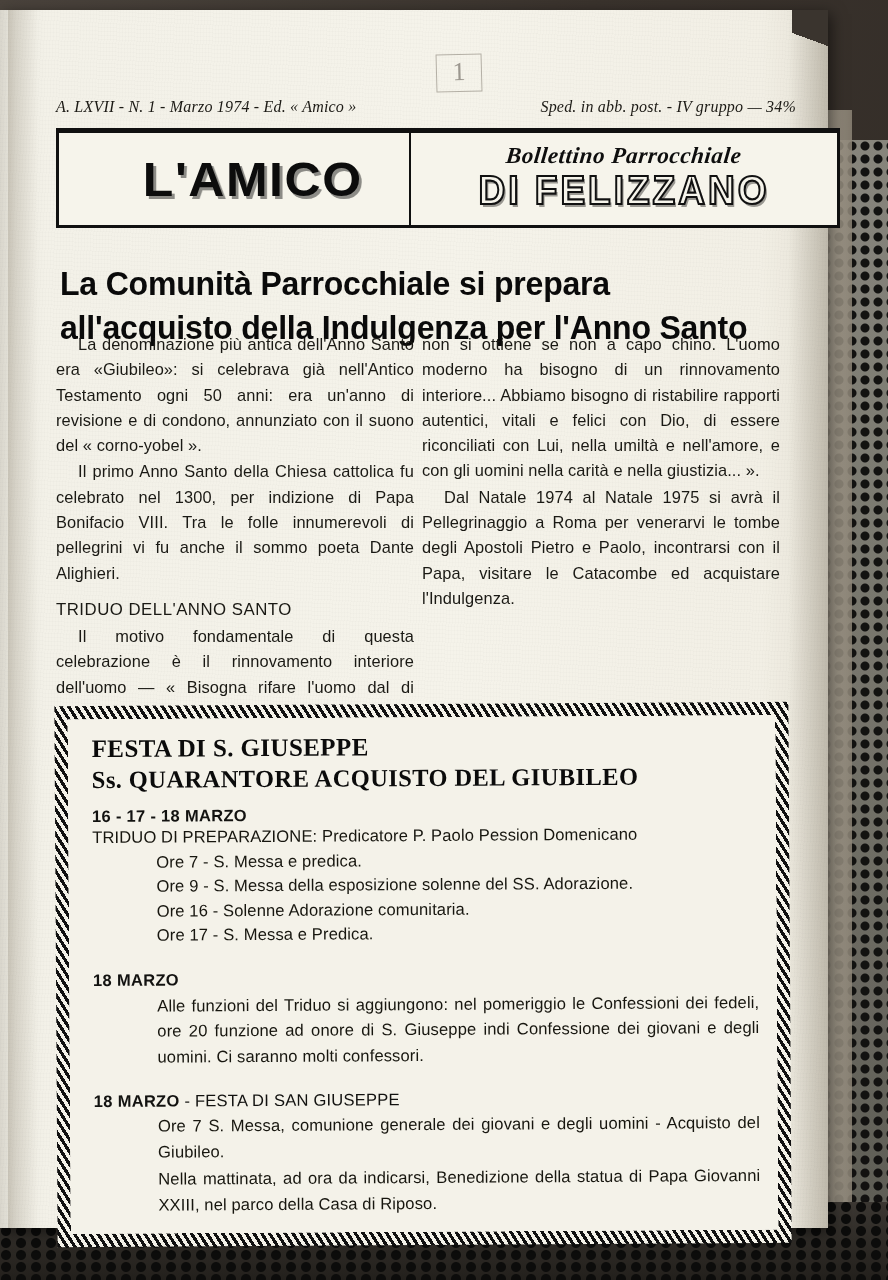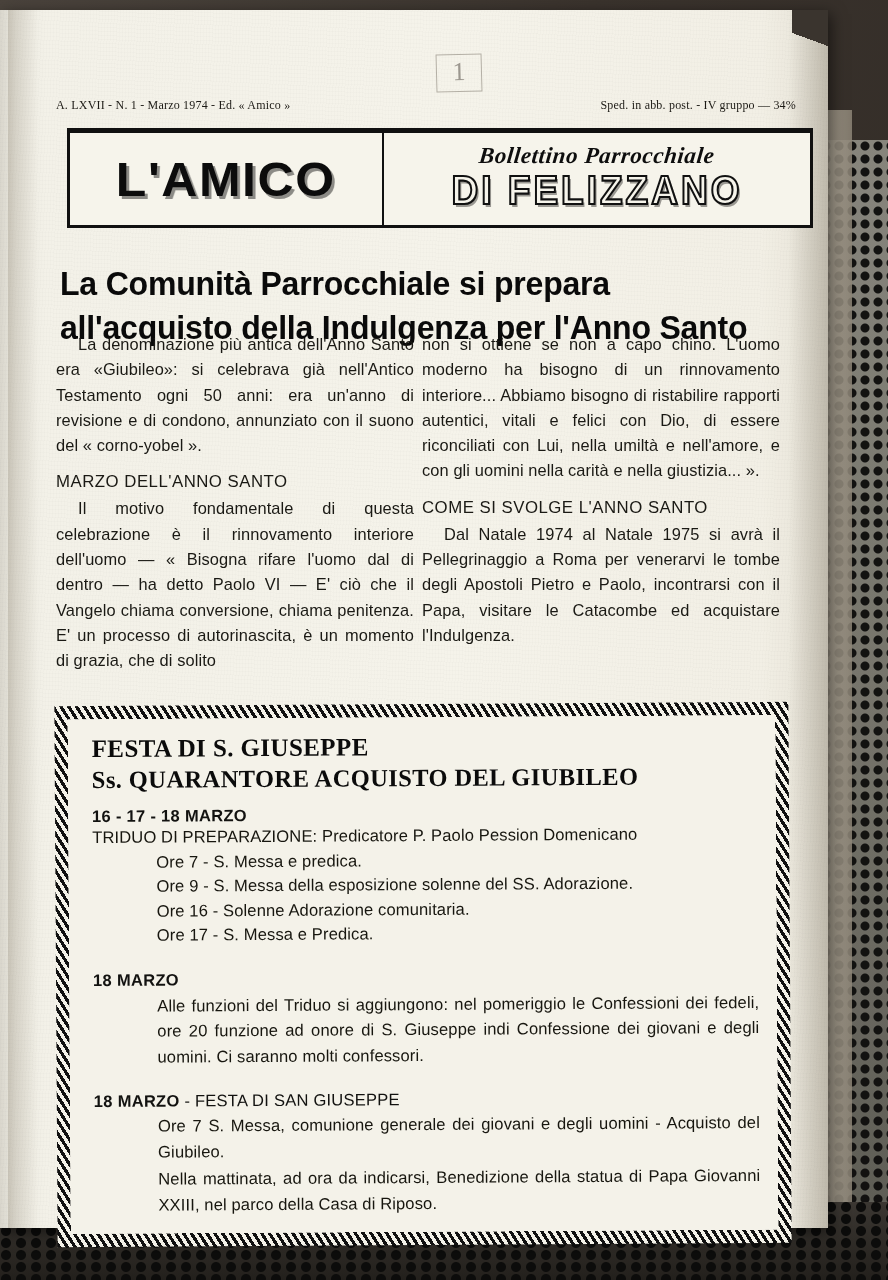--- a/index.html
+++ b/index.html
@@ -119,38 +119,40 @@
     opacity: .85;
   }
 
   
   #issueline {
     position: absolute;
     left: 0;
     top: 54px;
     width: 740px;
     font-family: "Liberation Serif", serif;
-    font-size: 12px;
+    font-size: 16px;
     letter-spacing: .2px;
     color: #1c1a15;
     display: flex;
     justify-content: space-between;
+    font-style: italic;
   }
 
   
   #masthead {
     position: absolute;
-    left: 11px;
+    left: 0;
     top: 84px;
     width: 740px;
     height: 92px;
     border: 3px solid #101010;
     border-top-width: 5px;
     display: flex;
     background: #f6f4eb;
+    padding-left: 38px;
   }
   #mast-left {
     width: 312px;
     border-right: 2.5px solid #101010;
     display: flex;
     align-items: center;
     justify-content: center;
   }
   #mast-title {
     font-family: "Liberation Sans", sans-serif;
@@ -333,27 +335,27 @@
 
     <h1 id="headline">
       <span class="hl-line">La Comunità Parrocchiale si prepara</span>
       <span class="hl-line">all'acquisto della Indulgenza per l'Anno Santo</span>
     </h1>
 
     <div id="cols">
 
       <div class="col">
         <p class="body-p">La denominazione più antica dell'Anno Santo era «Giubileo»: si celebrava già nell'Antico Testamento ogni 50 anni: era un'anno di revisione e di condono, annunziato con il suono del « corno-yobel ».</p>
-        <div class="sec-head">MARZO DELL'ANNO SANTO</div>
+        <p class="body-p">Il primo Anno Santo della Chiesa cattolica fu celebrato nel 1300, per indizione di Papa Bonifacio VIII. Tra le folle innumerevoli di pellegrini vi fu anche il sommo poeta Dante Alighieri.</p>
+        <div class="sec-head">TRIDUO DELL'ANNO SANTO</div>
         <p class="body-p">Il motivo fondamentale di questa celebrazione è il rinnovamento interiore dell'uomo — « Bisogna rifare l'uomo dal di dentro — ha detto Paolo VI — E' ciò che il Vangelo chiama conversione, chiama penitenza. E' un processo di autorinascita, è un momento di grazia, che di solito</p>
       </div>
 
       <div class="col">
         <p class="body-p" style="text-indent:0">non si ottiene se non a capo chino. L'uomo moderno ha bisogno di un rinnovamento interiore... Abbiamo bisogno di ristabilire rapporti autentici, vitali e felici con Dio, di essere riconciliati con Lui, nella umiltà e nell'amore, e con gli uomini nella carità e nella giustizia... ».</p>
-        <div class="sec-head">COME SI SVOLGE L'ANNO SANTO</div>
         <p class="body-p">Dal Natale 1974 al Natale 1975 si avrà il Pellegrinaggio a Roma per venerarvi le tombe degli Apostoli Pietro e Paolo, incontrarsi con il Papa, visitare le Catacombe ed acquistare l'Indulgenza.</p>
       </div>
 
     </div>
 
     <div id="notice">
       <div id="notice-inner">
 
         <div class="notice-title">FESTA DI S. GIUSEPPE</div>
         <div class="notice-title t2">Ss. QUARANTORE ACQUISTO DEL GIUBILEO</div>

